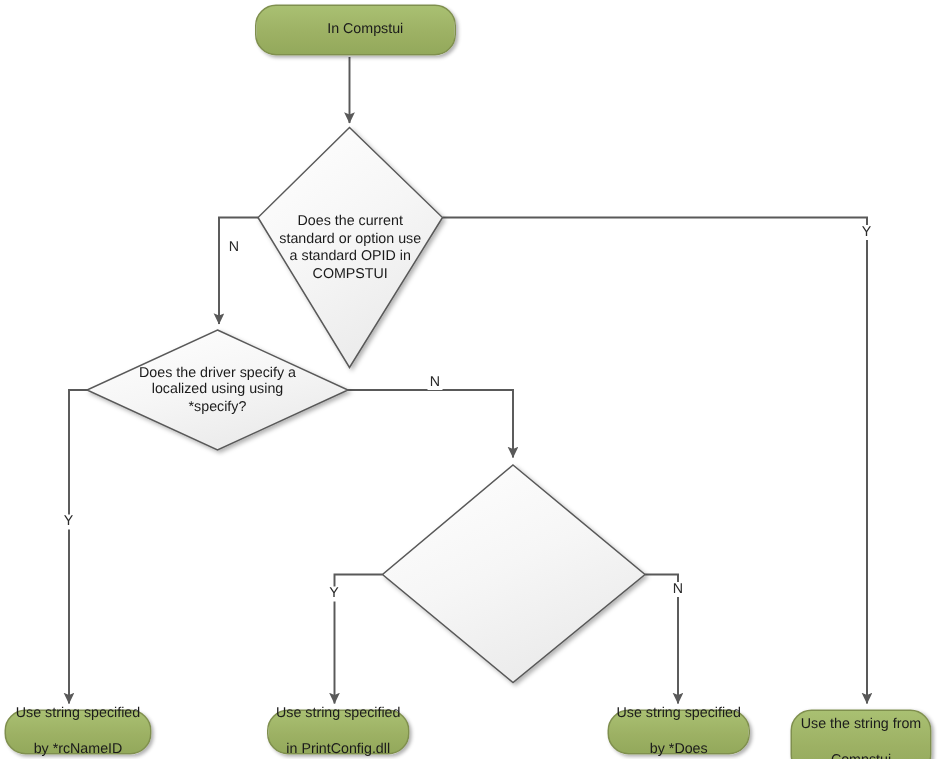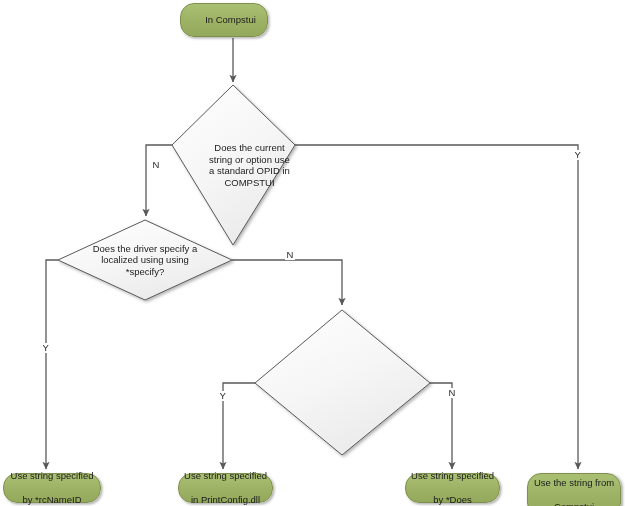--- a/index.html
+++ b/index.html
@@ -86,29 +86,29 @@
       <path d="M430,383 L452,383 L452,469" marker-end="url(#arr)"></path>
     </g>
 
     <g filter="url(#dshadow)">
       <polygon points="233,85 295,145 233,245 172,145" fill="url(#decgrad)" stroke="#595959" stroke-width="1"></polygon>
       <polygon points="145,220 232,260 145,300 58,260" fill="url(#decgrad)" stroke="#595959" stroke-width="1"></polygon>
       <polygon points="342,310 430,383 342,455 255,383" fill="url(#decgrad)" stroke="#595959" stroke-width="1"></polygon>
     </g>
   </svg>
 
-  <div class="term" style="left:180px;top:3px;width:88px;height:34px;padding-left:16px;">
+  <div class="term" style="left:170px;top:3px;width:134px;height:34px;padding-left:16px;">
     <span>In Compstui</span>
   </div>
 
-  <div class="dec" style="left:188px;top:85px;width:123px;height:160px;">
+  <div class="dec" style="left:172px;top:85px;width:123px;height:160px;">
     <div class="txt">
       <span>
         <span>Does the current</span><br>
-        <span>string or option use</span><br>
+        <span>standard or option use</span><br>
         <span>a standard OPID in</span><br>
         <span>COMPSTUI</span>
       </span>
     </div>
   </div>
 
   <div class="dec" style="left:58px;top:220px;width:174px;height:80px;">
     <div class="txt" style="left:6%;width:88%;">
       <span>
         <span>Does the driver specify a</span><br>

